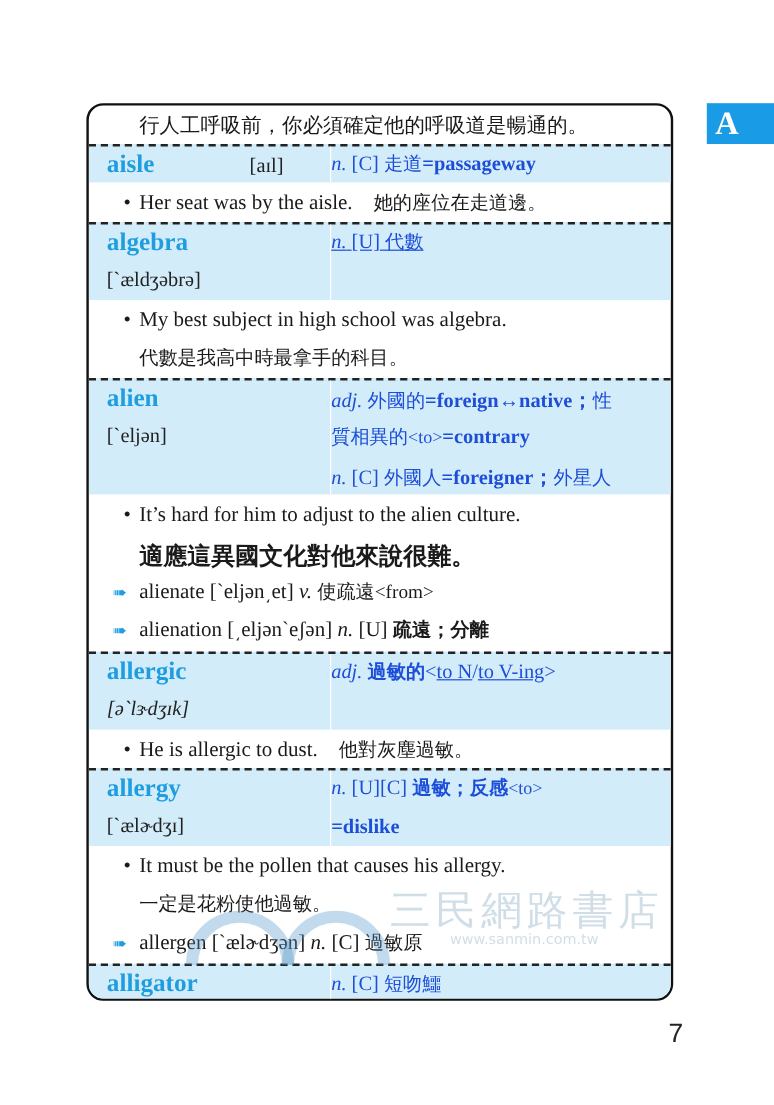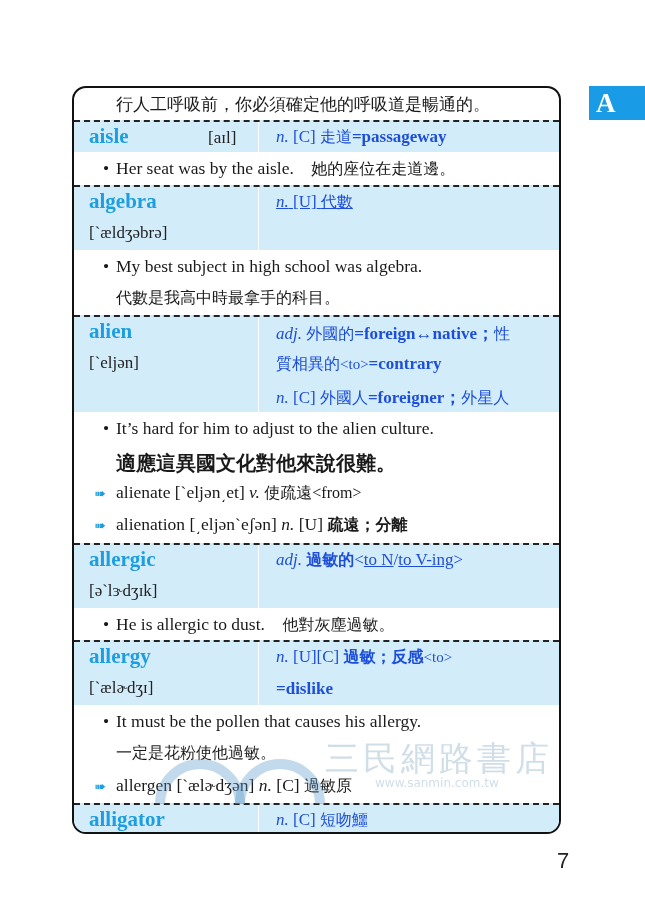--- a/index.html
+++ b/index.html
@@ -8,21 +8,21 @@
     font-family:"Liberation Serif","DejaVu Serif",serif; color:#1a1a1a;
   }
   .box {
     position:absolute; left:72px; top:86px; width:489px; height:748px;
     border:2.5px solid #111; border-radius:14px; overflow:hidden; background:#fff;
     box-sizing:border-box;
   }
   .row { position:absolute; left:0; right:0; box-sizing:border-box; }
   .dash { border-top:2px dashed #222; }
   .head { background:#d3ecfa; }
-  .head .col-l { position:absolute; left:0; top:0; bottom:0; width:184px; border-right:1.5px solid #ffffff; }
+  .head .col-l { position:absolute; left:0; top:0; bottom:0; width:184px; border-right:1.5px solid #ffffff;padding-left:17px; }
   .head .col-r { position:absolute; left:185px; top:0; right:0; bottom:0; }
   .hw { position:absolute; left:15px; font-weight:bold; color:#1e9ee0; font-size:21px; }
   .ipa { position:absolute; left:15px; font-size:17px; color:#222; }
   .ipa-inline { position:absolute; font-size:17px; color:#222; }
   .def { position:absolute; left:17px; font-size:17px; color:#1d4ed8; white-space:nowrap; }
   .def i { font-style:italic; }
   .def b { font-weight:bold; }
   .zh { font-family:"DejaVu Sans",sans-serif; font-size:16px; }
   .line { position:absolute; font-size:17.5px; white-space:nowrap; color:#1a1a1a; }
   .bullet { display:inline-block; width:20px; text-align:center; }
@@ -116,21 +116,21 @@
       <span class="arrow">➠</span><span>alienate</span> <span>[`eljən͵et]</span> <i>v.</i> <span class="zh">使疏遠</span><span style="font-size:16px;">&lt;from&gt;</span>
     </div>
     <div class="line" style="left:20px;top:102px;">
       <span class="arrow">➠</span><span>alienation</span> <span>[͵eljən`eʃən]</span> <i>n.</i> <span>[U]</span> <span class="zh" style="font-weight:bold;">疏遠；分離</span>
     </div>
   </div>
 
   <div class="row head dash" style="top:455px;height:65px;">
     <div class="col-l">
       <div class="hw" style="top:2px;">allergic</div>
-      <div class="ipa" style="top:36px;">[ə`lɝdʒɪk]</div>
+      <div class="ipa" style="top:36px;font-style:italic;">[ə`lɝdʒɪk]</div>
     </div>
     <div class="col-r">
       <div class="def" style="top:5px;">
         <i>adj.</i> <span class="zh" style="font-weight:bold;">過敏的</span><span>&lt;</span><u>to N</u><span>/</span><u>to V-ing</u><span>&gt;</span>
       </div>
     </div>
   </div>
 
   <div class="row" style="top:520px;height:32px;">
     <div class="line" style="left:22px;top:6px;">

